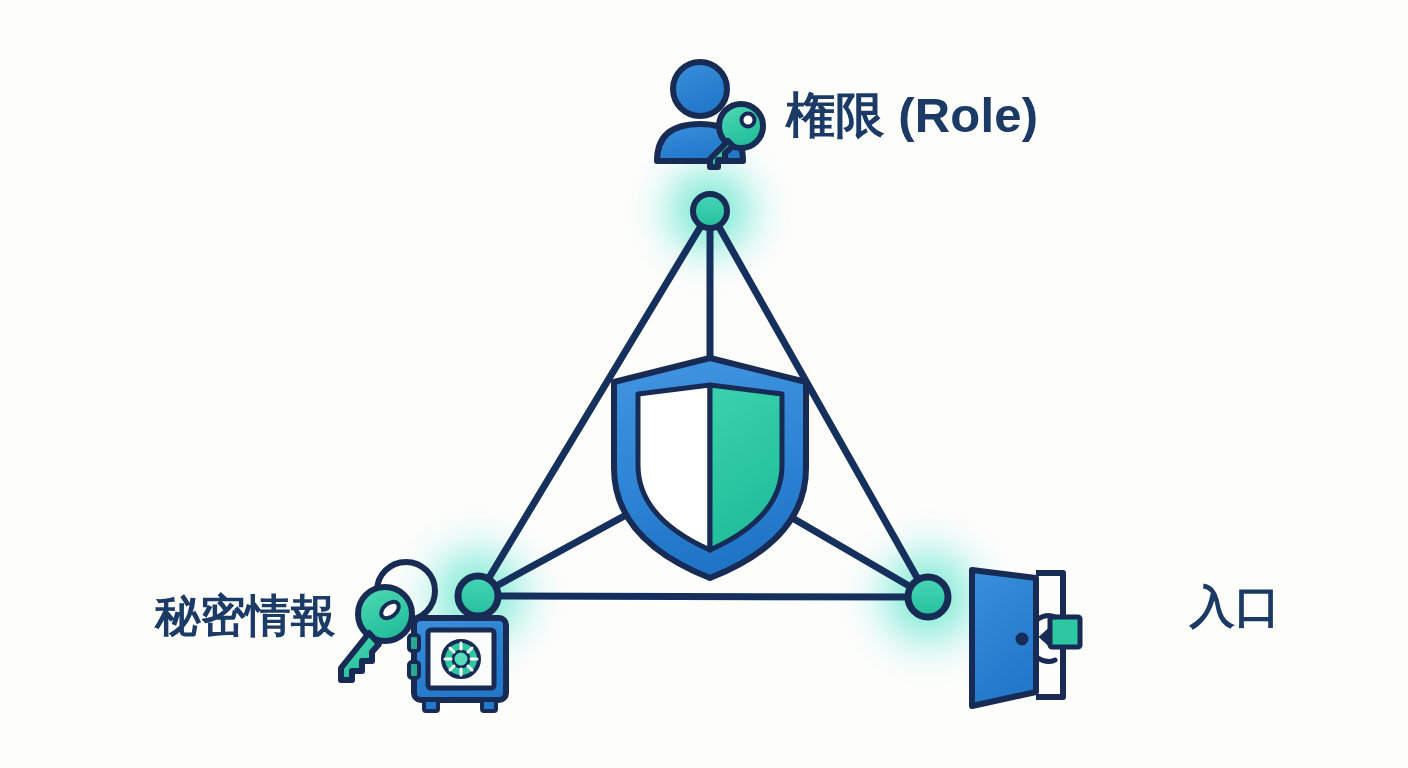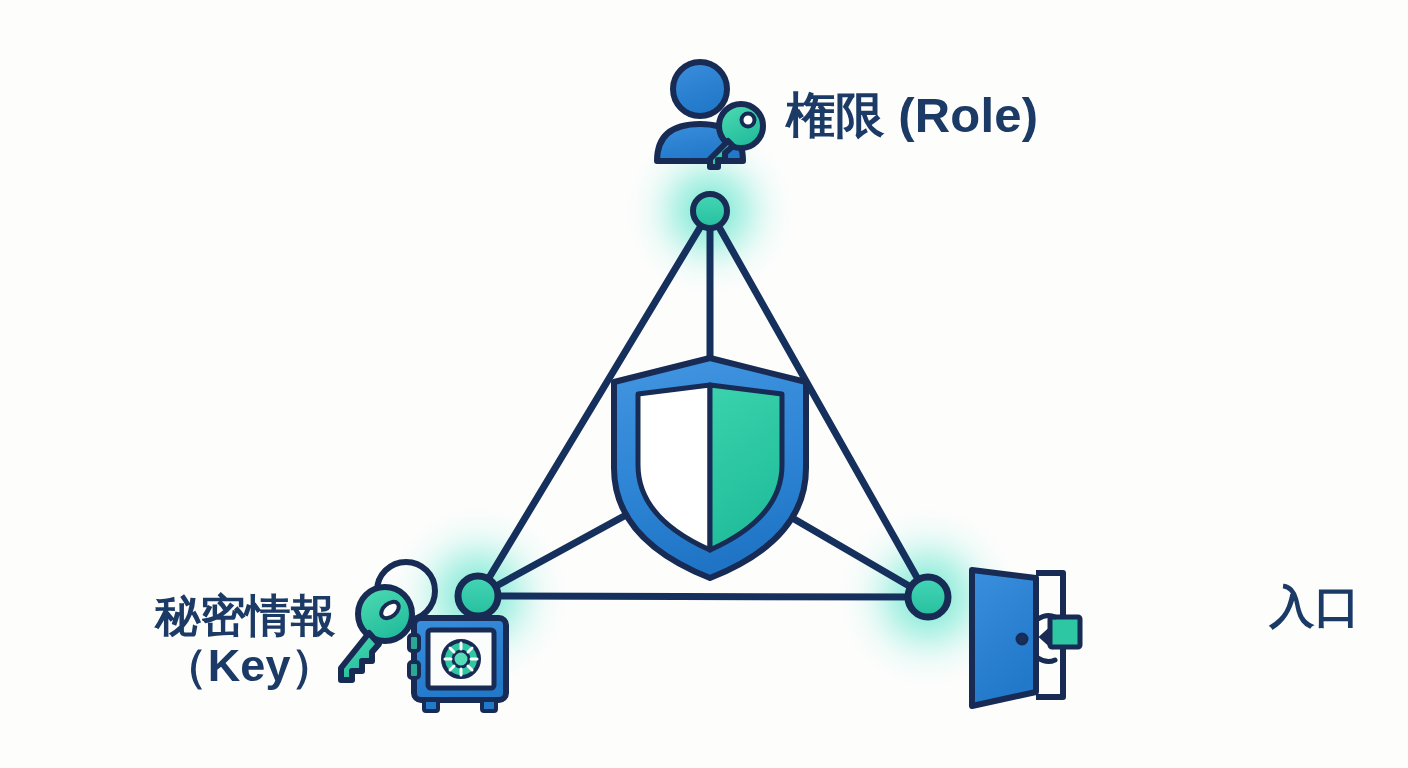--- a/index.html
+++ b/index.html
@@ -43,21 +43,21 @@
     top: 582px;
     width: 240px;
     text-align: right;
     font-size: 45px;
     margin-top: 9px;
   }
   #label-scope {
     left: 1110px;
     top: 582px;
     width: 250px;
-    text-align: right;
+    text-align: center;
     font-size: 45px;
   }
 </style>
 </head>
 <body>
 
 <div id="stage">
 
   <svg id="diagram-svg" viewBox="0 0 1408 768">
     <defs>
@@ -169,17 +169,17 @@
       <rect x="1050" y="617" width="30" height="30" rx="2" fill="#2ec7a4" stroke="#172b55" stroke-width="5"></rect>
       <g stroke="#172b55" stroke-width="5" stroke-linecap="round" fill="none">
         <path d="M1038 619 Q1047 613 1055 617"></path>
         <path d="M1038 658 Q1047 664 1055 660"></path>
       </g>
     </g>
   </svg>
 
   <div class="node-label" id="label-role">権限 (Role)</div>
 
-  <div class="node-label" id="label-key"><span>秘密情報</span><br><span>（Key）</span></div>
+  <div class="node-label" id="label-key"><span>秘密情報</span><br></div>
 
   <div class="node-label" id="label-scope"><span>入口</span><br></div>
 
 </div>
 
 </body></html>

